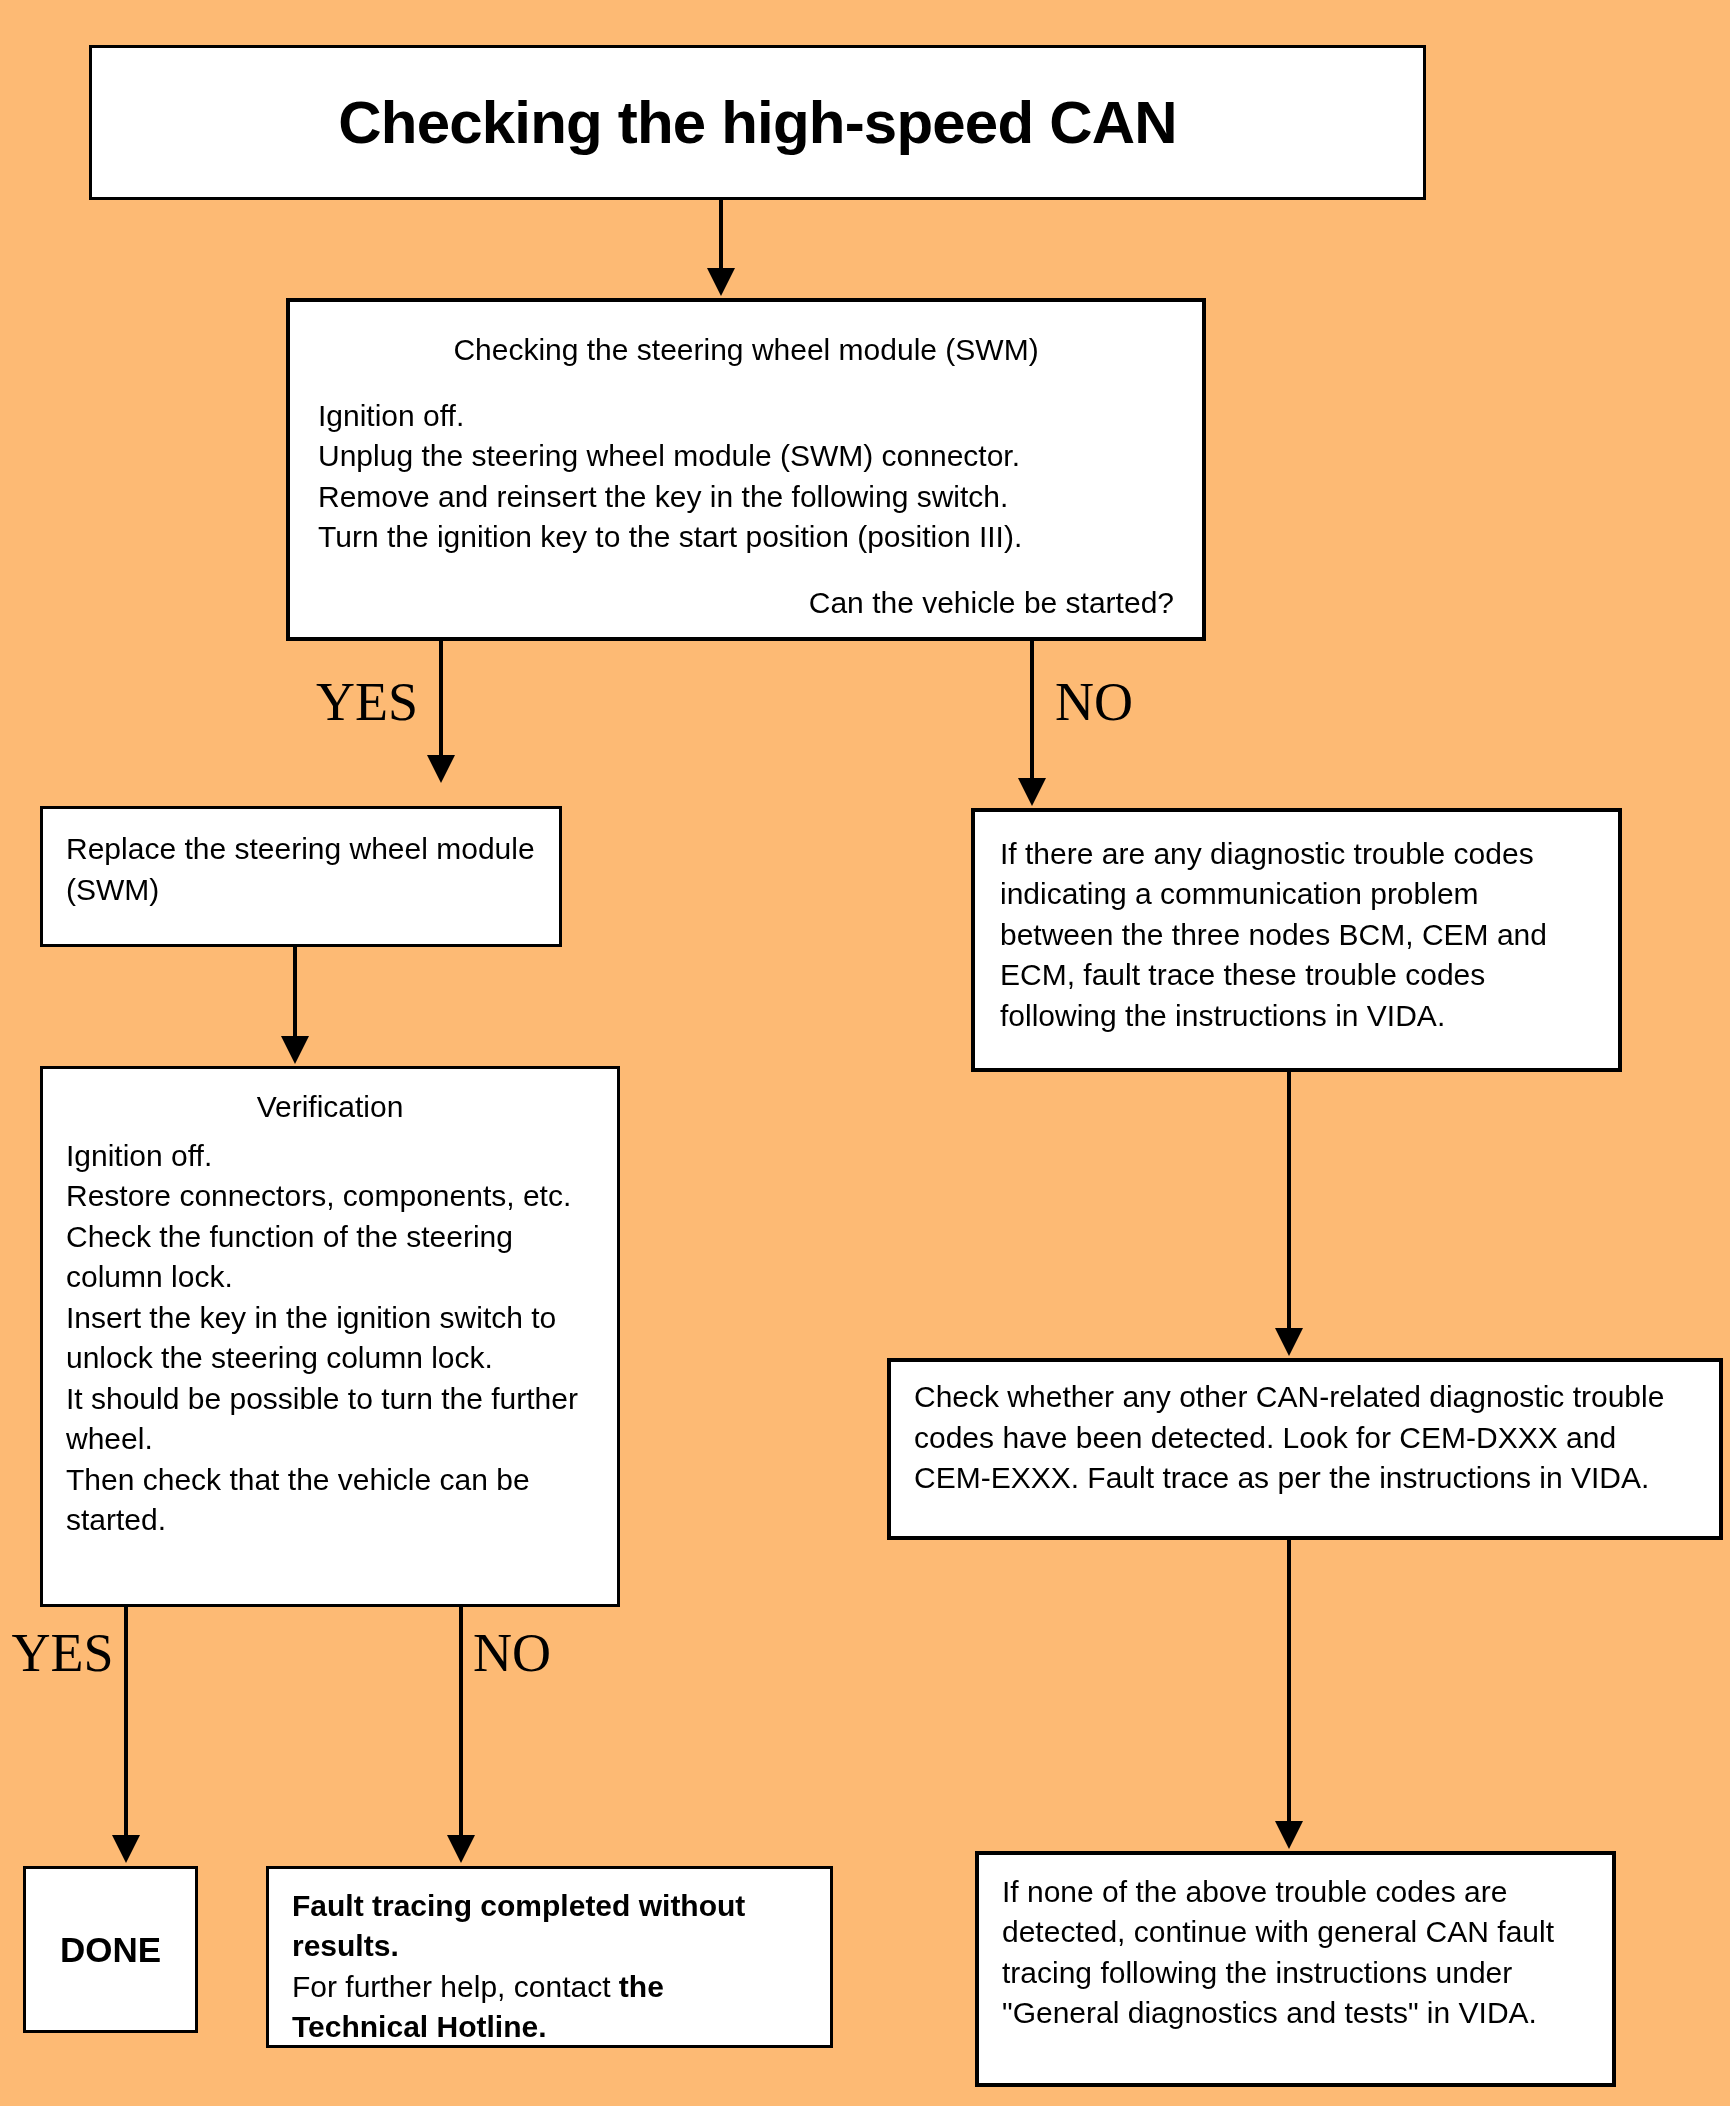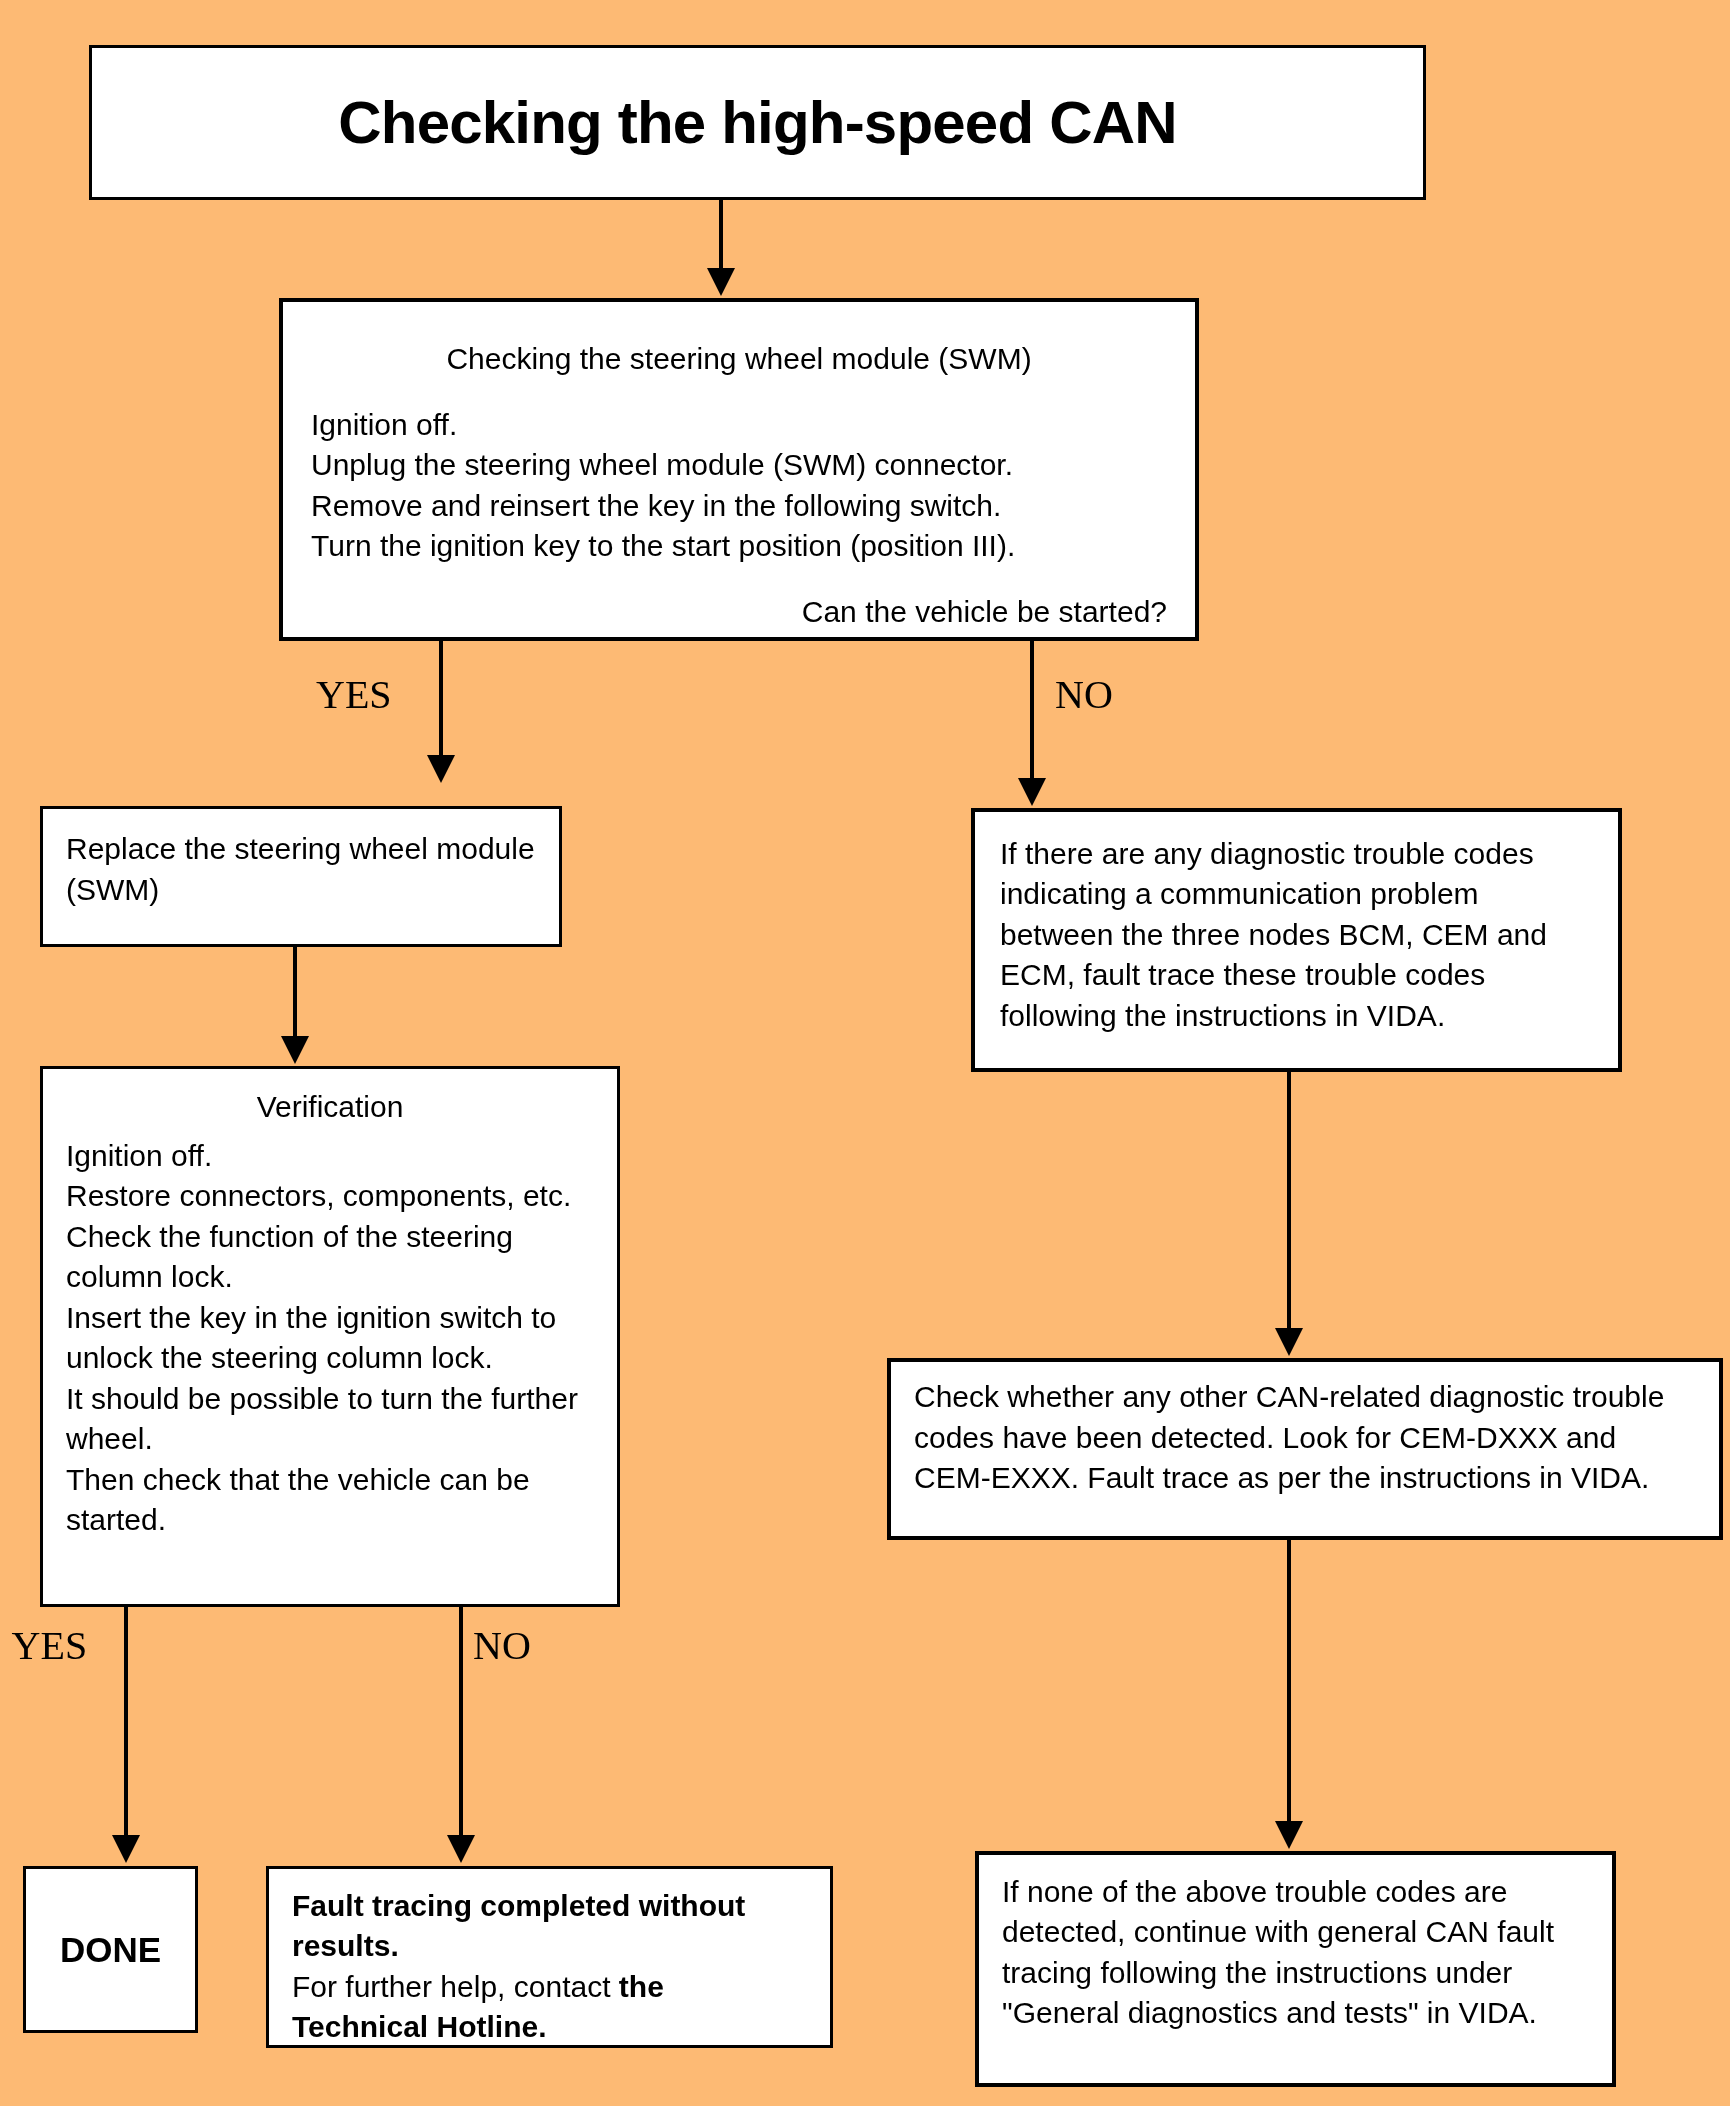--- a/index.html
+++ b/index.html
@@ -26,38 +26,38 @@
   .title-text {
     font-size:60px;
     font-weight:bold;
     letter-spacing:-0.8px;
   }
   .node-text { font-size:30px; line-height:1.35; }
   .center { text-align:center; }
   .heading-line { margin-bottom:25px; }
   .question-line { margin-top:25px;text-align:right; }
 
-  .swm-box     { left:279px;  top:298px;  width:920px; height:343px; padding:37px 28px; }
+  .swm-box     { left:286px;  top:298px;  width:920px; height:343px; padding:28px 28px; }
   .replace-box { left:40px;   top:806px;  width:522px;  height:141px; padding:20px 23px; border-width:3.3px; }
   .verify-box  { left:40px;   top:1066px; width:580px;  height:541px; padding:18px 23px; border-width:3.3px; }
   .verify-box .heading-line { margin-bottom:8.3px; }
   .done-box    { left:23px;   top:1866px; width:175px;  height:167px; border-width:3.3px;
                  display:flex; align-items:center; justify-content:center; }
   .done-text   { font-size:35px; font-weight:bold; }
   .fault-box   { left:266px;  top:1866px; width:567px;  height:182px; padding:16.5px 23px; border-width:3.3px; }
   .if-box      { left:971px; top:808px;  width:651px;  height:264px; padding:21.5px 25px; }
   .check-box   { left:875px; top:1358px; width:836px; height:182px; padding:15px 23px;margin-left:12px; }
   .ifnone-box  { left:975px; top:1851px; width:641px;  height:236px; padding:16.5px 23px; }
 
   .bold { font-weight:bold; }
 
   .branch-label {
     position:absolute;
     font-family:"Liberation Serif", serif;
-    font-size:40px;
+    font-size:54px;
     color:#000000;
   }
   .lbl-yes-1 { left:316px;  top:671px; }
   .lbl-no-1  { left:1055px; top:671px; }
   .lbl-yes-2 { left:11.6px;   top:1622px; }
   .lbl-no-2  { left:473px;  top:1622px; }
 
   .v-arrow { position:absolute; width:30px; transform:translateX(-15px); }
   .v-arrow::before {
     content:""; position:absolute; left:50%; margin-left:-1.7px;

